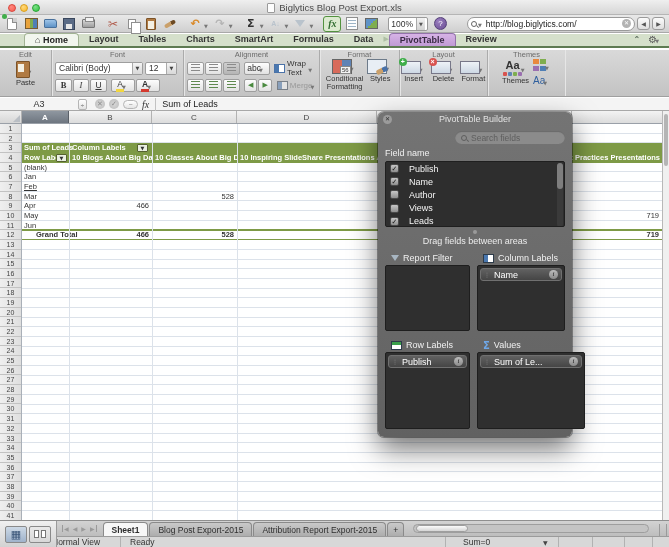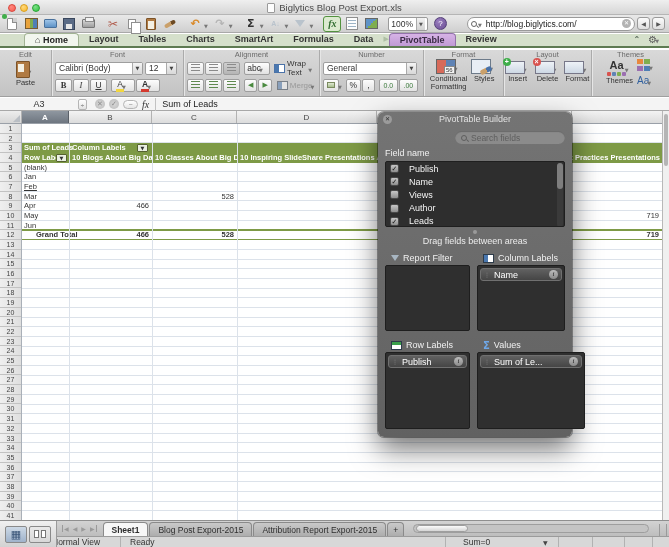--- a/index.html
+++ b/index.html
@@ -378,39 +378,20 @@
           </span>
         <span class="sbtn glyph" style="width:15px;margin-left:3px;color:#4a8a3f;font-size:7px;">◀</span>
         <span class="sbtn glyph" style="width:15px;color:#4a8a3f;font-size:7px;">▶</span>
         <span style="display:flex;align-items:center;margin-left:4px;color:#999;">
           <span class="mini-table" style="opacity:.5;"></span>
           <span style="font-size:8px;margin-left:2px;">Merge</span>
             <span class="ddv glyph">▼</span>
         </span>
       </div>
     </div>
-    <div class="rgroup" style="width:104px;">
-      <div class="gtitle">Number</div>
-      <div class="grow">
-        <span class="combo" style="width:94px;">
-            <span class="ctext">General</span>
-            <span class="cdd glyph">▼</span>
-          </span>
-      </div>
-      <div class="grow">
-        <span class="sbtn" style="width:16px;">
-            <span style="width:10px;height:6px;background:linear-gradient(#dfe8d2,#a8bf8f);border:1px solid #7a8a5f;"></span>
-          </span>
-        <span class="ddv glyph">▼</span>
-        <span class="sbtn" style="width:15px;">%</span>
-        <span class="sbtn" style="width:13px;">,</span>
-        <span class="sbtn" style="width:19px;margin-left:3px;font-size:7px;color:#3b7a3b;">0.0</span>
-        <span class="sbtn" style="width:19px;font-size:7px;color:#3b7a3b;">.00</span>
-      </div>
-    </div>
     <div class="rgroup" style="width:80px;">
       <div class="gtitle">Format</div>
       <div style="display:flex;justify-content:center;">
         <div class="bigbtn">
           <span style="display:flex;align-items:center;">
               <span class="cfic"></span>
               <span class="ddv glyph">▼</span>
             </span>
           <span class="blab"><span>Conditional</span><br><span>Formatting</span></span>
         </div>
@@ -607,25 +588,25 @@
     <div class="fitem">
           <div class="fcheck glyph">✓</div>
           <div class="fname">Publish</div>
         </div>
         <div class="fitem">
           <div class="fcheck glyph">✓</div>
           <div class="fname">Name</div>
         </div>
         <div class="fitem">
           <div class="fcheck glyph"></div>
-          <div class="fname">Views</div>
+          <div class="fname">Author</div>
         </div>
         <div class="fitem">
           <div class="fcheck glyph"></div>
-          <div class="fname">Author</div>
+          <div class="fname">Views</div>
         </div>
         <div class="fitem">
           <div class="fcheck glyph">✓</div>
           <div class="fname">Leads</div>
         </div>
       </div>
     <div id="resize-dot"></div>
     <div id="drag-hint">Drag fields between areas</div>
 
     <div class="area-label" style="left:9px;top:140px;">

